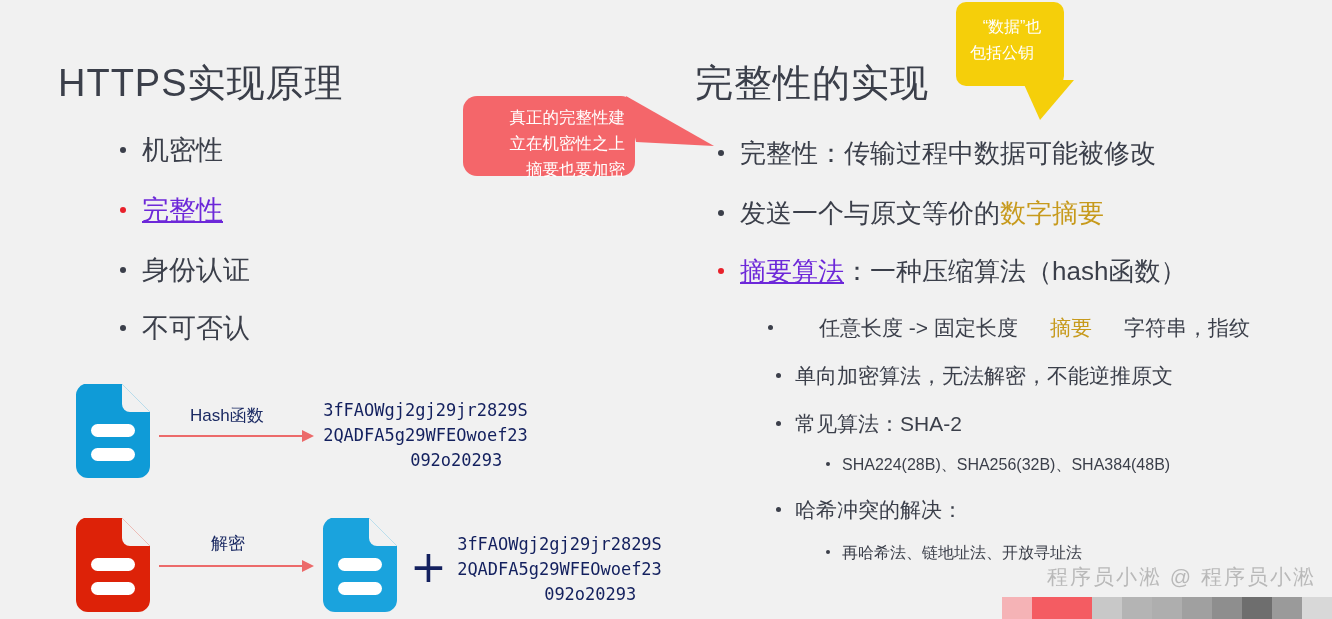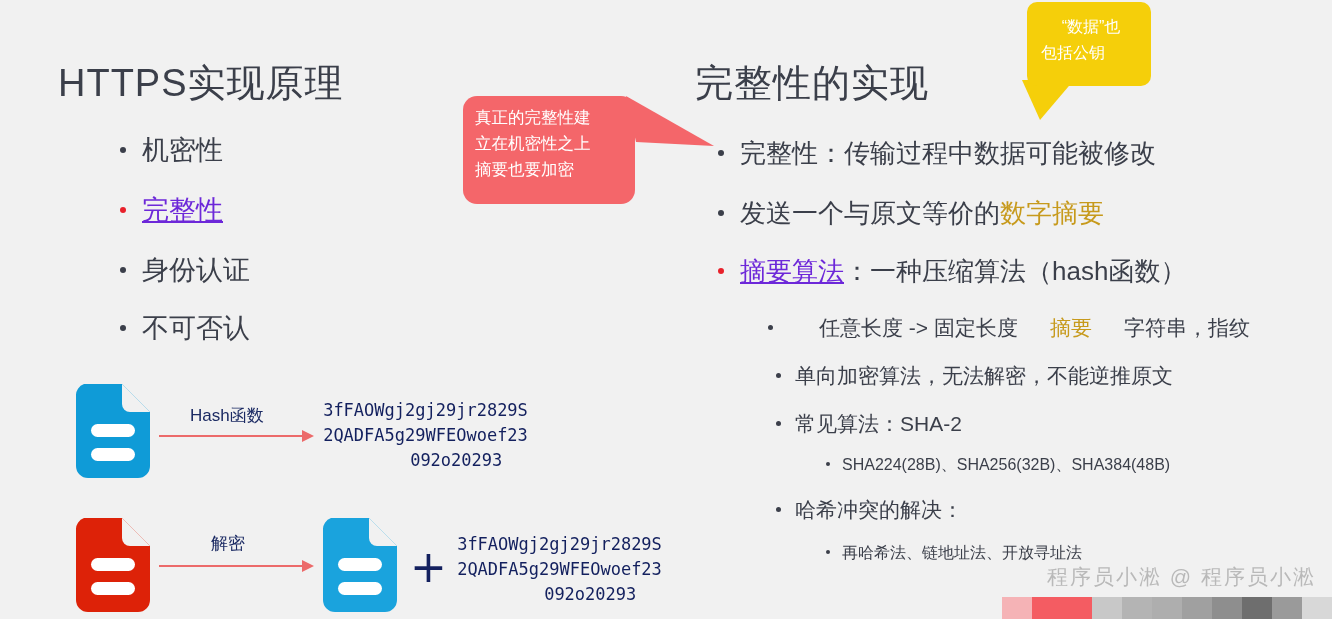--- a/index.html
+++ b/index.html
@@ -71,44 +71,45 @@
 
   .red-text  { color: #6d28d9; text-decoration: underline; }
   .gold-text { color: #c79a1c; }
 
   
   .callout-pink {
     position: absolute;
     left: 463px;
     top: 96px;
     width: 172px;
-    height: 108px;
+    height: 80px;
     background: #f4666a;
     border-radius: 14px;
     color: #ffffff;
     font-size: 16.5px;
     line-height: 26px;
     padding: 8px 10px 0 12px;
     box-sizing: border-box;
     z-index: 5;
+    text-align: right;
   }
   .pink-tail {
     position: absolute;
     left: 626px;
     top: 96px;
     width: 90px;
     height: 62px;
     z-index: 4;
   }
 
   .callout-yellow {
     position: absolute;
-    left: 1027px;
+    left: 956px;
     top: 2px;
-    width: 124px;
+    width: 108px;
     height: 84px;
     background: #f5cf0a;
     border-radius: 10px;
     color: #ffffff;
     font-size: 16px;
     line-height: 26px;
     padding: 12px 10px 0 14px;
     box-sizing: border-box;
     z-index: 5;
   }

